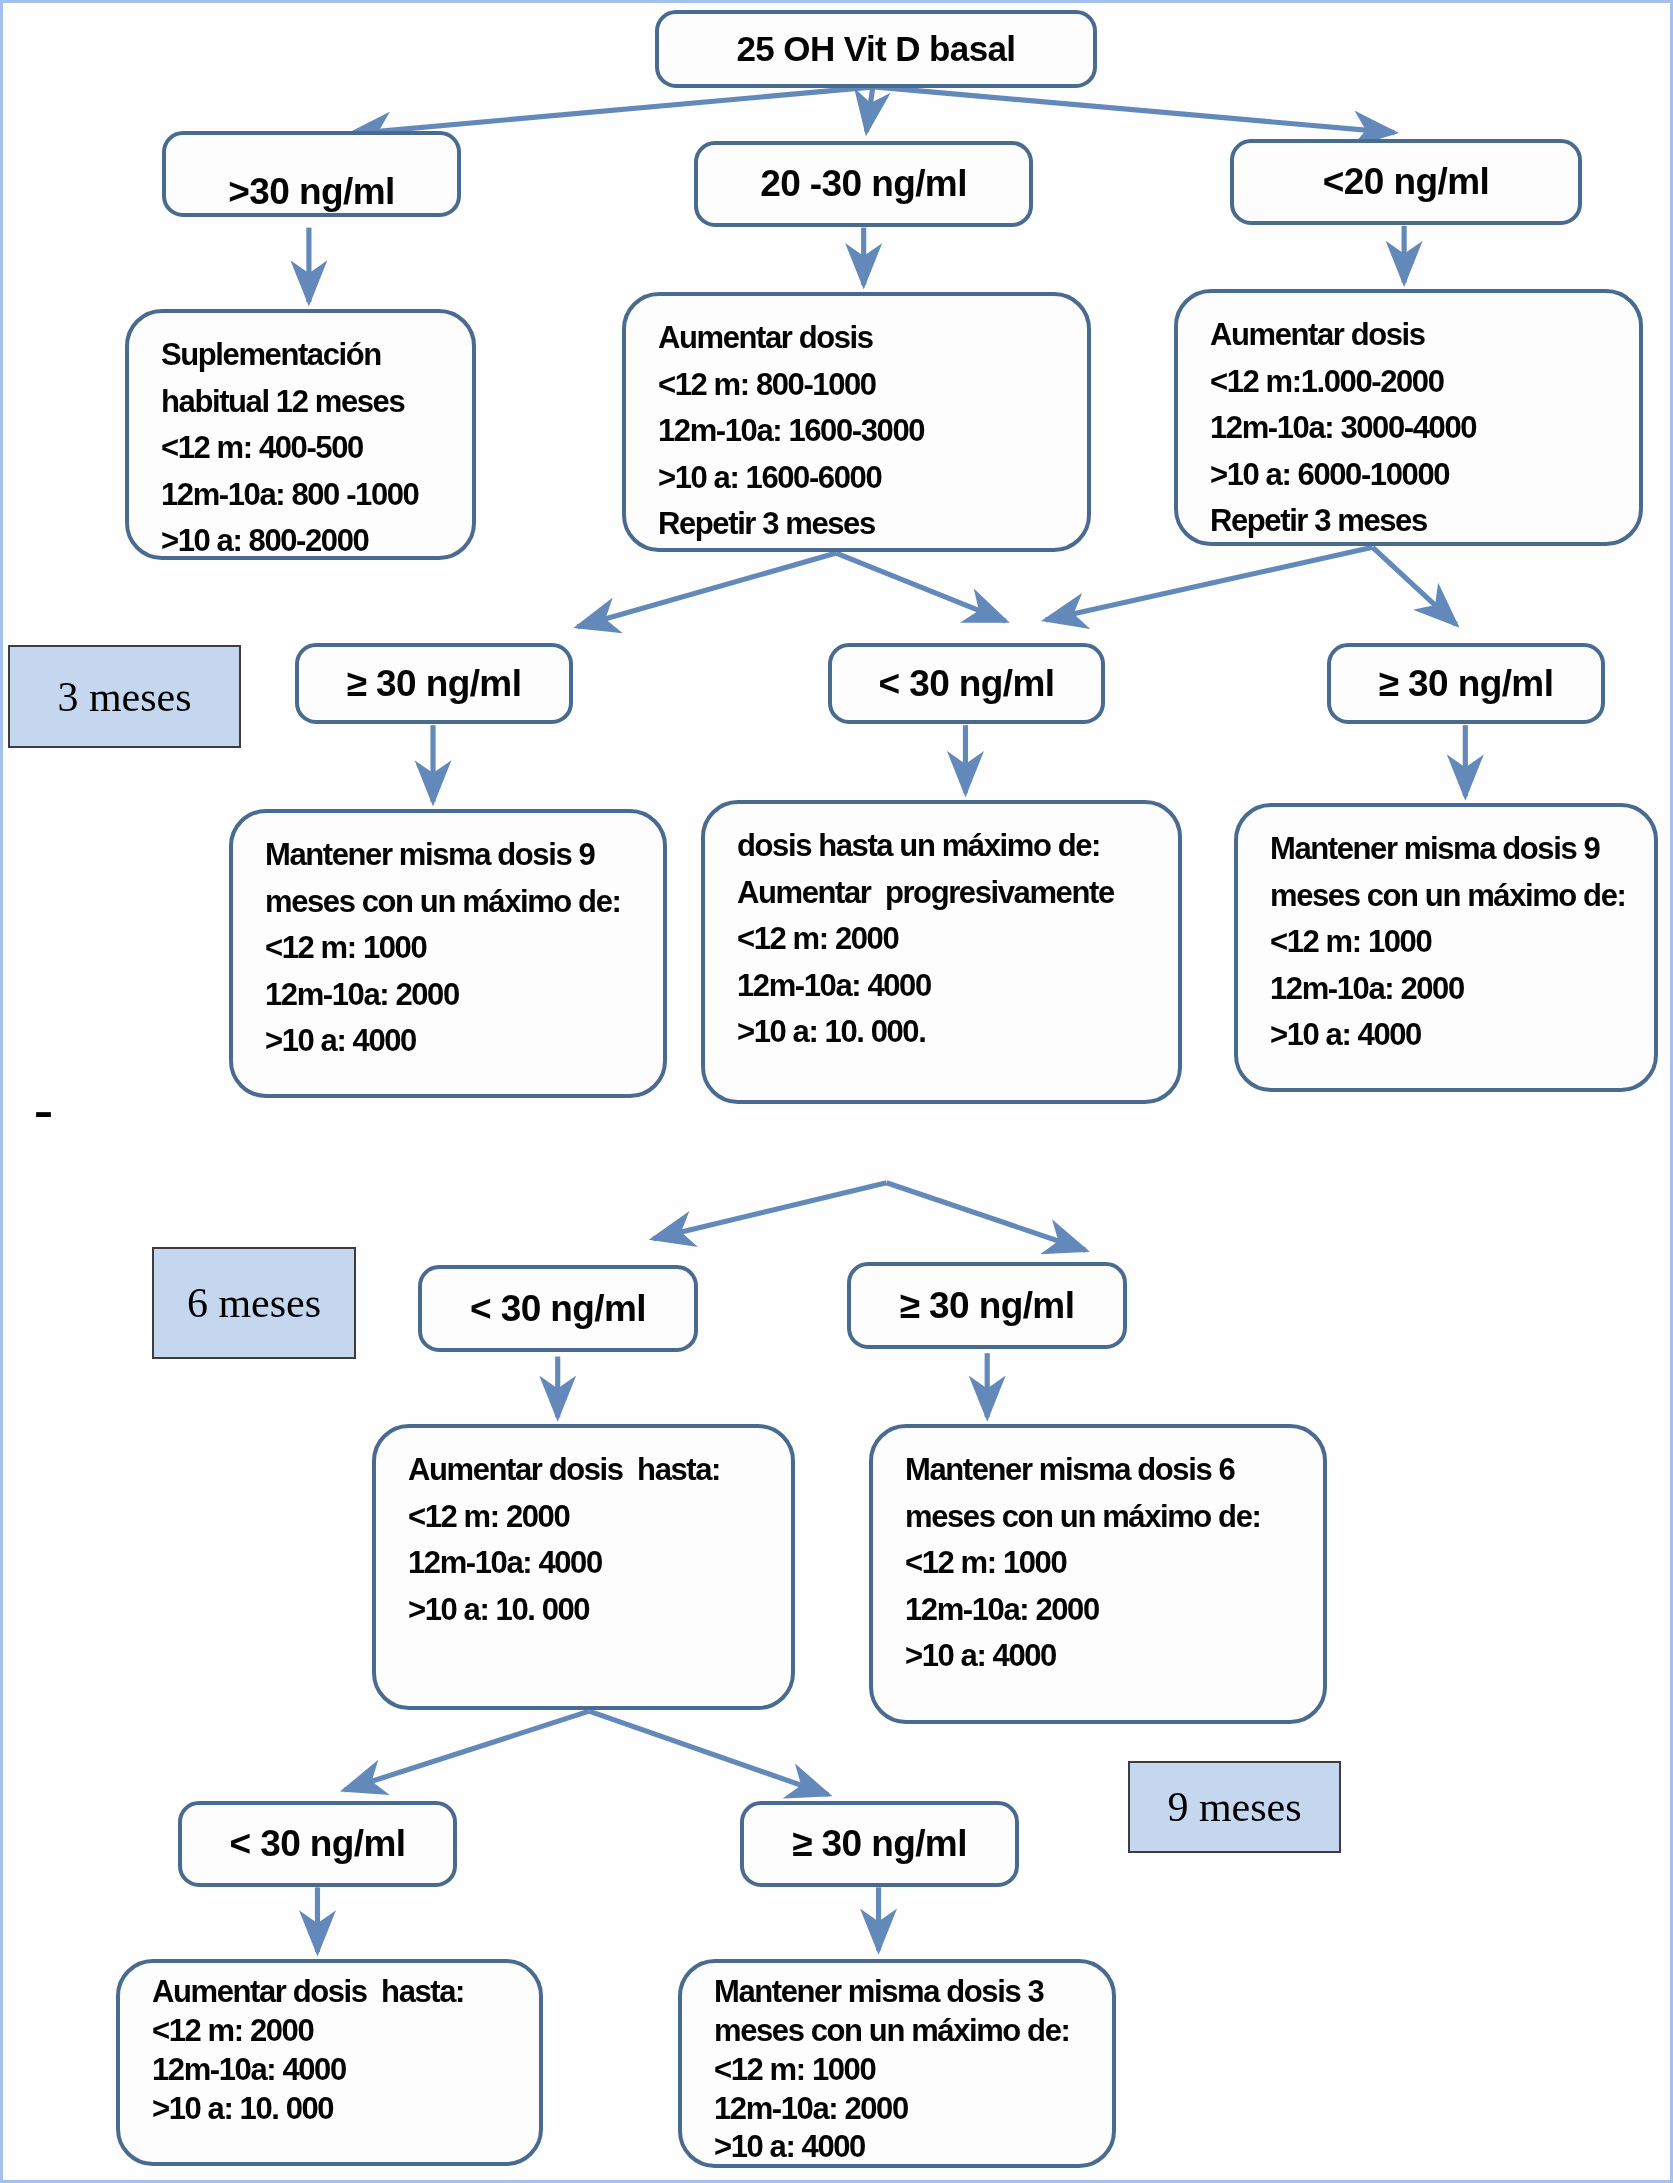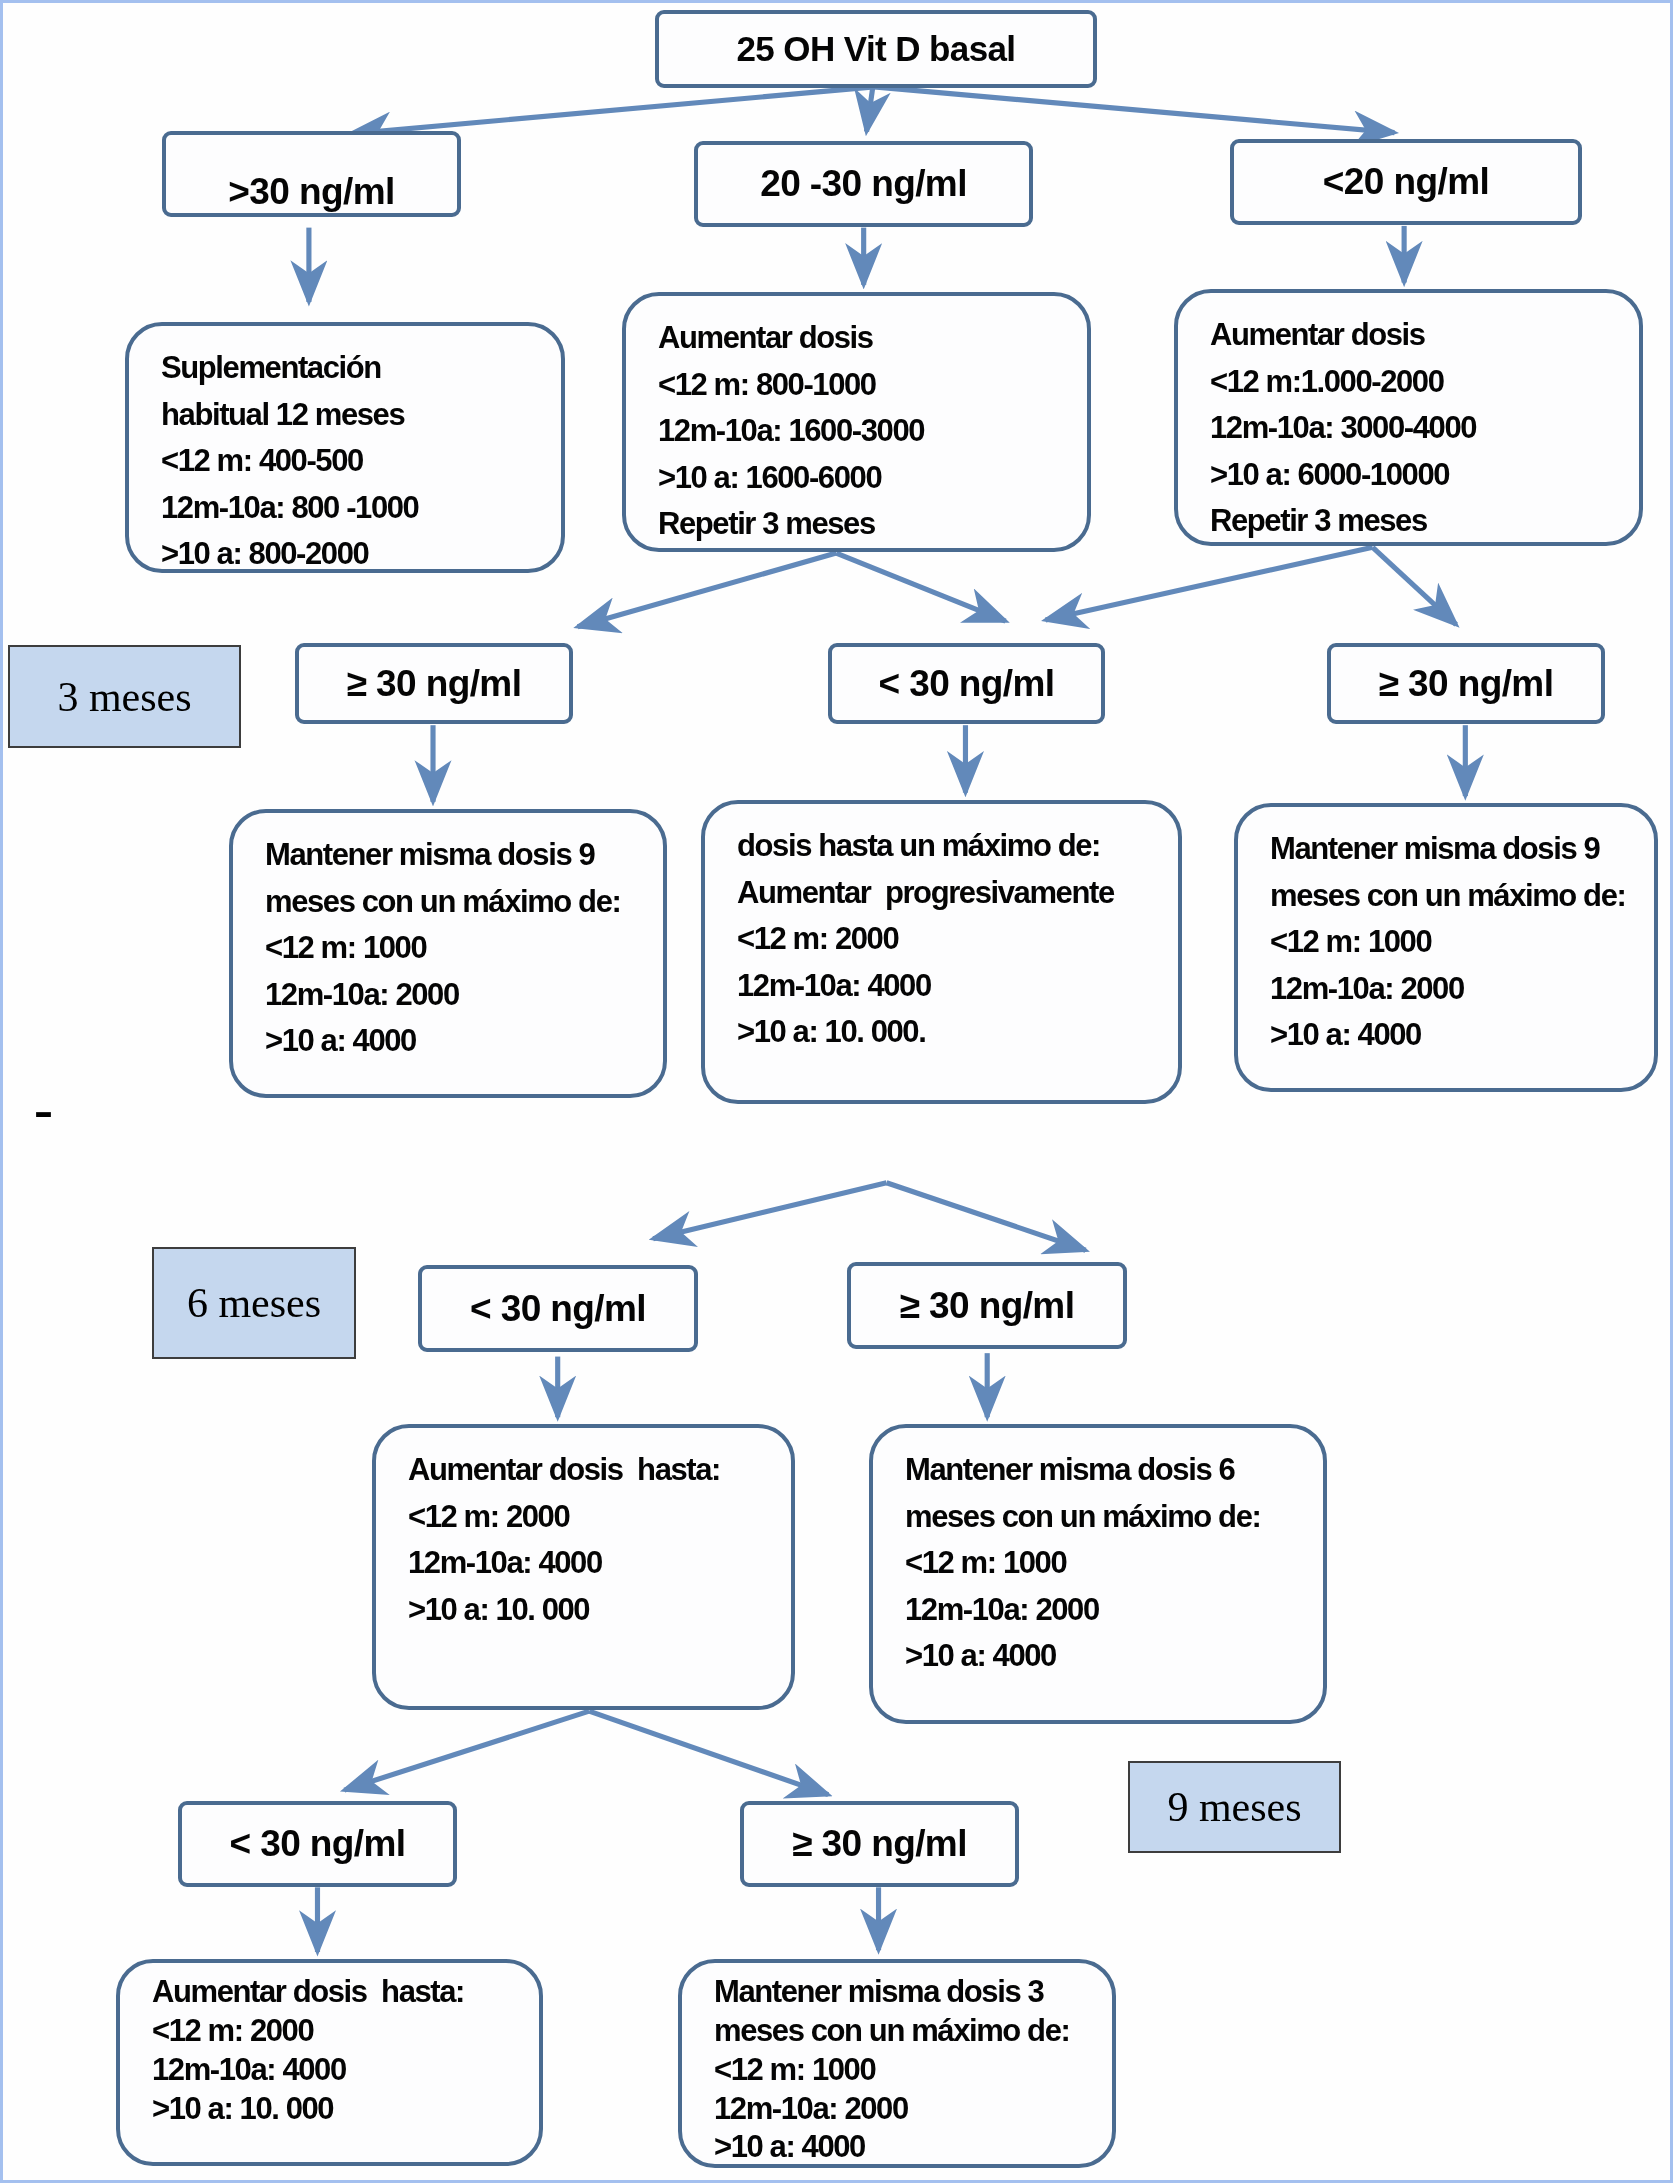--- a/index.html
+++ b/index.html
@@ -12,21 +12,21 @@
     position:absolute; inset:0;
     border:3.4px solid #a4c0ef;
     pointer-events:none; z-index:5;
   }
   .arrows { position:absolute; left:0; top:0; z-index:1; }
   .node {
     position:absolute; box-sizing:border-box; z-index:2;
     background:#fdfdfe; border:4px solid #4a6b90; color:#050505;
   }
   .decision {
-    border-radius:9px;
+    border-radius:21px;
     display:flex; align-items:center; justify-content:center;
     font-weight:bold; font-size:37px; letter-spacing:-0.6px;
     white-space:pre;
   }
   .result {
     border-radius:37px;
     padding:19.4px 10.3px 4.6px 32px;
     font-weight:bold; font-size:31px; line-height:1.5; letter-spacing:-1.4px;
   }
   .result .line { display:block; white-space:pre; }
@@ -93,21 +93,21 @@
   <div class="node decision" style="left:162px; top:131px; width:299px; height:86px;align-items:flex-end;">
     <span>&gt;30 ng/ml</span>
   </div>
   <div class="node decision" style="left:694px; top:141px; width:339px; height:86px;">
     <span>20 -30 ng/ml</span>
   </div>
   <div class="node decision" style="left:1230px; top:139px; width:352px; height:86px;">
     <span>&lt;20 ng/ml</span>
   </div>
 
-  <div class="node result" style="left:125px; top:309px; width:440px; height:251px;margin-top:13px;">
+  <div class="node result" style="left:125px; top:309px; width:351px; height:251px;">
     <span class="line">Suplementación</span>
     <span class="line">habitual 12 meses</span>
     <span class="line">&lt;12 m: 400-500</span>
     <span class="line">12m-10a: 800 -1000</span>
     <span class="line">&gt;10 a: 800-2000</span>
   </div>
   <div class="node result" style="left:622px; top:292px; width:469px; height:260px;">
     <span class="line">Aumentar dosis</span>
     <span class="line">&lt;12 m: 800-1000</span>
     <span class="line">12m-10a: 1600-3000</span>

